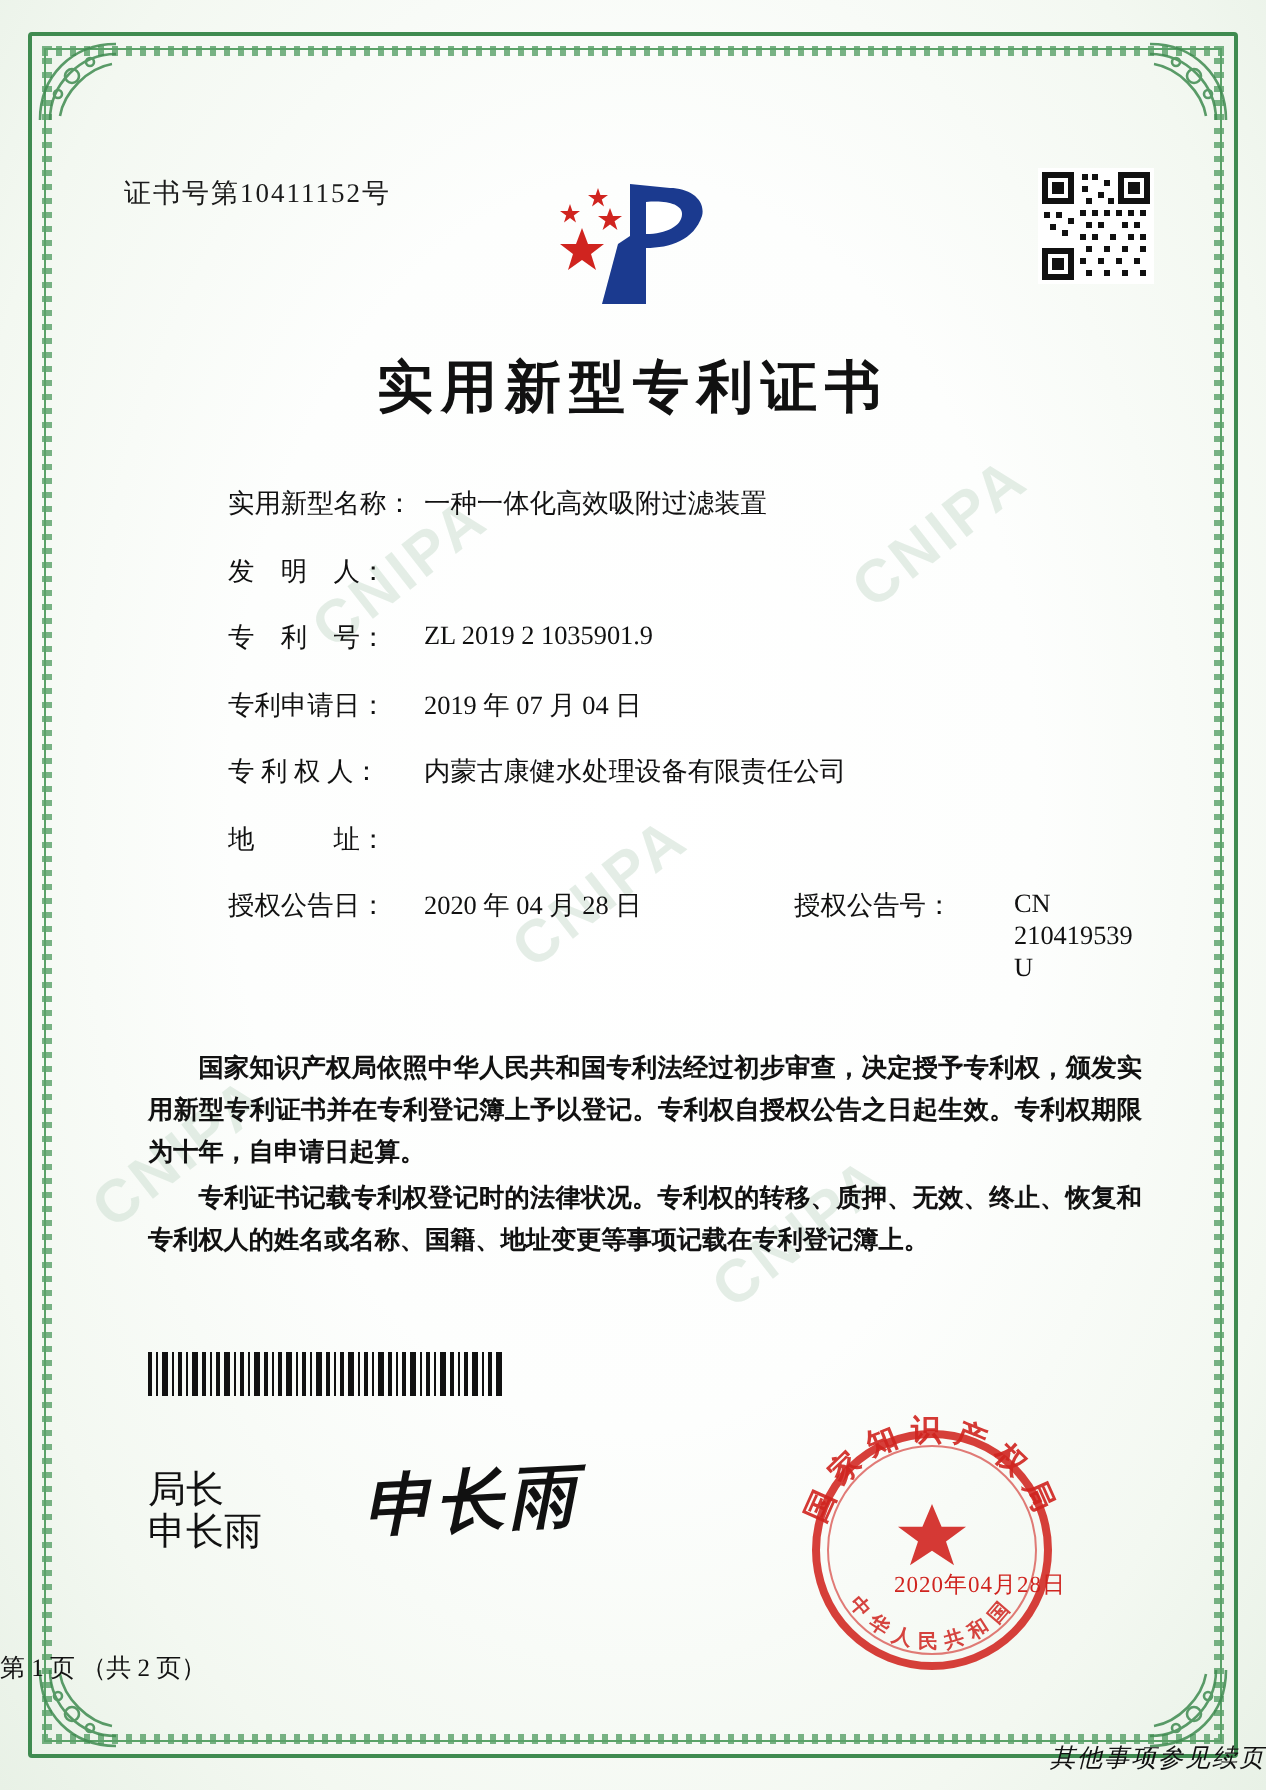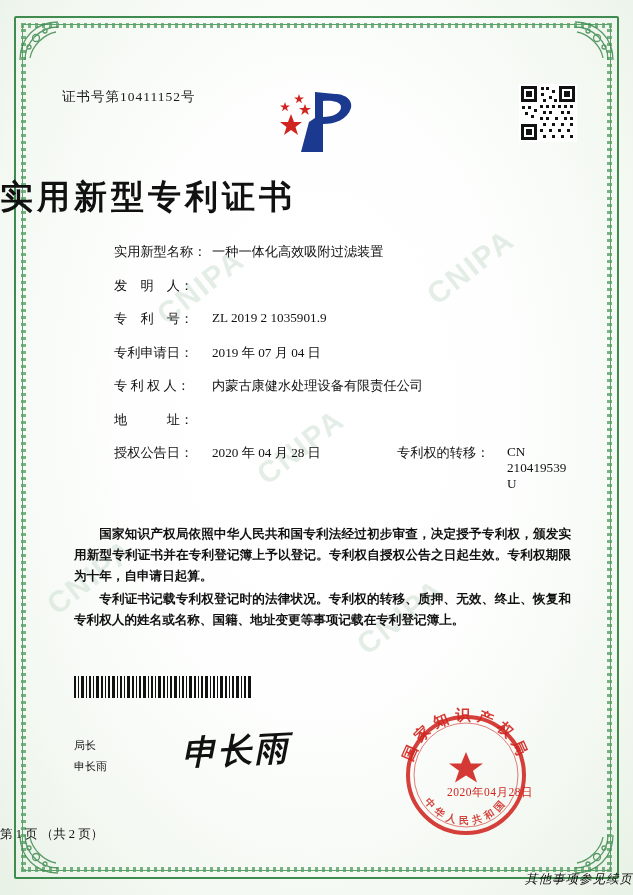--- a/index.html
+++ b/index.html
@@ -73,21 +73,22 @@
     font-size:13.5px;color:#1b1b1b;letter-spacing:1px;
   }
   .qr{
     position:absolute;right:56px;top:84px;width:58px;height:58px;
   }
   .logo{
     position:absolute;left:271px;top:88px;width:92px;height:70px;
   }
   .title{
     position:absolute;left:0;right:0;top:175px;
-    font-size:33px;
+    text-align:center;
+    font-size:28px;
     font-weight:bold;
     letter-spacing:4px;
     color:#111;
     font-family:"DejaVu Serif", serif;
   }
 
   .fields{
     position:absolute;left:74px;top:243px;right:62px;
     font-size:13.2px;color:#111;margin-left:40px;
   }
@@ -110,21 +111,21 @@
   .para p{margin:0 0 2px 0;text-indent:2em;font-weight:bold;}
 
   .barcode{
     position:absolute;left:74px;top:676px;width:178px;height:22px;
   }
 
   .seal{
     position:absolute;right:92px;top:700px;width:150px;height:150px;
   }
   .signature-block{
-    position:absolute;left:74px;top:735px;font-size:11px;color:#111;line-height:21px;
+    position:absolute;left:74px;top:735px;font-size:19px;color:#111;line-height:21px;
   }
   .handwriting{
     position:absolute;left:182px;top:728px;
     font-size:34px;
     font-family:"DejaVu Serif", serif;
     font-style:italic;font-weight:bold;color:#111;
     letter-spacing:2px;
     transform:rotate(-3deg);
   }
   .pagenum{
@@ -299,21 +300,21 @@
       <div class="frow">
         <div class="flabel">专 利 权 人：</div>
         <div class="fvalue">内蒙古康健水处理设备有限责任公司</div>
       </div>
       <div class="frow">
         <div class="flabel">地　　　址：</div>
       </div>
       <div class="frow">
         <div class="flabel">授权公告日：</div>
         <div class="fvalue" style="flex:0 0 185px">2020 年 04 月 28 日</div>
-        <div class="flabel2">专利权的转移：</div>
+        <div class="flabel2">授权公告号：</div>
         <div class="fvalue">CN 210419539 U</div>
       </div>
     </div>
 
     <div class="para">
       <p>国家知识产权局依照中华人民共和国专利法经过初步审查，决定授予专利权，颁发实用新型专利证书并在专利登记簿上予以登记。专利权自授权公告之日起生效。专利权期限为十年，自申请日起算。</p>
       <p>专利证书记载专利权登记时的法律状况。专利权的转移、质押、无效、终止、恢复和专利权人的姓名或名称、国籍、地址变更等事项记载在专利登记簿上。</p>
     </div>
 
     <div class="barcode">

